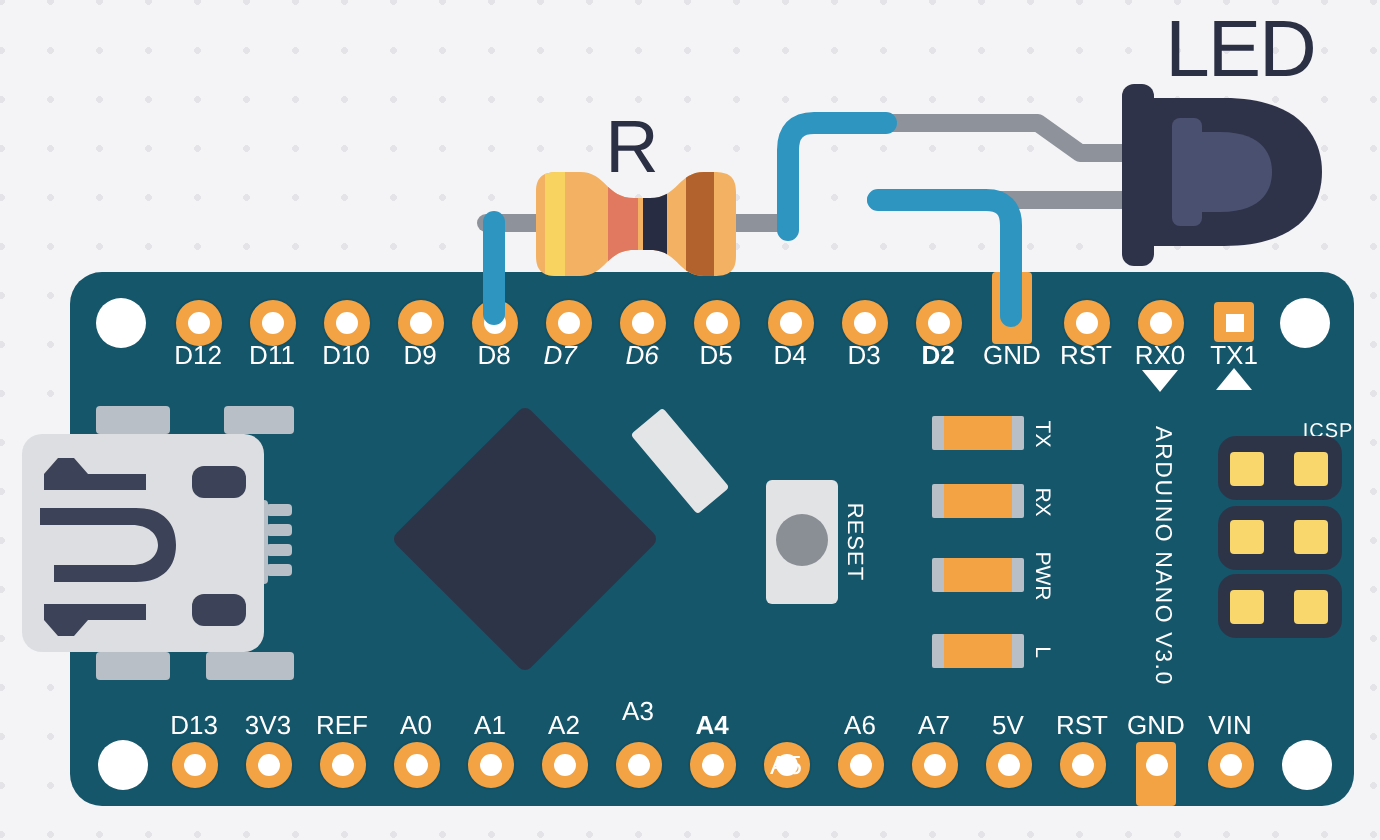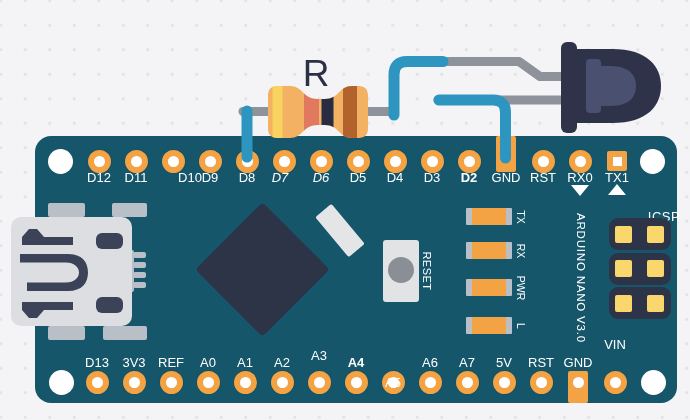--- a/index.html
+++ b/index.html
@@ -15,21 +15,21 @@
   .chip{position:absolute;left:215px;top:222px;width:95px;height:95px;background:var(--navy);border-radius:4px;transform:rotate(45deg);}
   .crystal{position:absolute;left:314px;top:220px;width:52px;height:21px;background:#e4e5e7;border-radius:2px;transform:rotate(50deg);}
   .reset-btn{position:absolute;left:383px;top:240px;width:36px;height:62px;background:var(--btn);border-radius:3px;}
   .reset-cap{position:absolute;left:388px;top:257px;width:26px;height:26px;border-radius:50%;background:var(--btncircle);}
   .vtext{position:absolute;white-space:nowrap;color:var(--label);transform:translate(-50%,-50%) rotate(90deg);}
   .ind{position:absolute;left:466px;width:46px;height:17px;display:flex;border-radius:1px;overflow:hidden;}
   .ind .cap{width:6px;background:var(--tab);}
   .ind .mid{flex:1;background:var(--orange);}
   .icsp-row{position:absolute;left:609px;width:62px;height:32px;background:var(--navy);border-radius:9px;}
   .icsp-pin{position:absolute;top:7.5px;width:17px;height:17px;background:var(--yellow);border-radius:2px;}
-  .icsp-label{position:absolute;left:664px;top:216px;transform:translate(-50%,-50%);color:var(--label);font-size:13px;letter-spacing:.5px;}
+  .icsp-label{position:absolute;left:664px;top:216px;transform:translate(-50%,-50%);color:var(--label);font-size:10px;letter-spacing:.5px;}
   .pin-ring{position:absolute;width:23px;height:23px;box-sizing:border-box;border-radius:50%;background:#fff;border:6px solid var(--orange);box-shadow:0 0 0 1px rgba(0,0,0,.06);}
   .pin-square{position:absolute;width:20px;height:20px;background:var(--orange);border-radius:2px;}
   .pin-square .inner{position:absolute;left:5.5px;top:5.5px;width:9px;height:9px;background:#fff;}
   .pin-pad{position:absolute;width:20px;background:var(--orange);border-radius:2px;}
   .pad-hole{position:absolute;width:11px;height:11px;border-radius:50%;background:#fff;}
   .plabel{position:absolute;transform:translateX(-50%);color:var(--label);font-size:13px;}
   .tri{position:absolute;width:0;height:0;border-left:9px solid transparent;border-right:9px solid transparent;}
   .tri.down{border-top:11px solid #fff;}
   .tri.up{border-bottom:11px solid #fff;}
   .comp-label{position:absolute;transform:translateX(-50%);color:var(--navytext);z-index:6;}
@@ -106,21 +106,21 @@
   <div class="hole" style="left:639.5px;top:149px;"></div>
   <div class="hole" style="left:48.5px;top:369.5px;"></div>
   <div class="hole" style="left:640.5px;top:369.5px;"></div>
 
   <div id="pins">
       <div class="pin-ring" style="left:87.5px;top:149.5px;"></div>
       <div class="plabel" style="left:99px;top:170px;">D12</div>
       <div class="pin-ring" style="left:124.5px;top:149.5px;"></div>
       <div class="plabel" style="left:136px;top:170px;">D11</div>
       <div class="pin-ring" style="left:161.5px;top:149.5px;"></div>
-      <div class="plabel" style="left:190px;top:170px;">D10</div>
+      <div class="plabel" style="left:173px;top:170px;">D10</div>
       <div class="pin-ring" style="left:198.5px;top:149.5px;"></div>
       <div class="plabel" style="left:210px;top:170px;">D9</div>
       <div class="pin-ring" style="left:235.5px;top:149.5px;"></div>
       <div class="plabel" style="left:247px;top:170px;">D8</div>
       <div class="pin-ring" style="left:272.5px;top:149.5px;"></div>
       <div class="plabel" style="left:280px;top:170px;font-style:italic;">D7</div>
       <div class="pin-ring" style="left:309.5px;top:149.5px;"></div>
       <div class="plabel" style="left:321px;top:170px;font-style:italic;">D6</div>
       <div class="pin-ring" style="left:346.5px;top:149.5px;"></div>
       <div class="plabel" style="left:358px;top:170px;">D5</div>
@@ -165,21 +165,21 @@
       <div class="pin-ring" style="left:455.5px;top:370.5px;"></div>
       <div class="plabel" style="left:467px;top:355px;">A7</div>
       <div class="pin-ring" style="left:492.5px;top:370.5px;"></div>
       <div class="plabel" style="left:504px;top:355px;">5V</div>
       <div class="pin-ring" style="left:529.5px;top:370.5px;"></div>
       <div class="plabel" style="left:541px;top:355px;">RST</div>
       <div class="pin-pad" style="left:568px;top:371px;height:32px;"></div>
       <div class="pad-hole" style="left:572.5px;top:376.5px;"></div>
       <div class="plabel" style="left:578px;top:355px;">GND</div>
       <div class="pin-ring" style="left:603.5px;top:370.5px;"></div>
-      <div class="plabel" style="left:615px;top:337px;text-align:right;">VIN</div>
+      <div class="plabel" style="left:615px;top:355px;text-align:right;">VIN</div>
     </div>
 
   <svg id="overlay" width="690" height="420" viewBox="0 0 690 420">
     <defs>
       <clipPath id="rclip">
         <path d="M268,96 C268,88 272,86 279,86 L290,86 C303,86 303,99 317,99 L325,99 C339,99 339,86 352,86 L357,86 C364,86 368,88 368,96 L368,128 C368,136 364,138 357,138 L352,138 C339,138 339,125 325,125 L317,125 C303,125 303,138 290,138 L279,138 C272,138 268,136 268,128 Z"></path>
       </clipPath>
     </defs>
 
     <g fill="var(--usbdetail)">
@@ -215,13 +215,14 @@
 
     <g>
       <rect x="561" y="42" width="16" height="91" rx="6" fill="var(--ledbody)"></rect>
       <path d="M574,49 L612,49 C648,49 661,67 661,86 C661,105 648,123 612,123 L574,123 Z" fill="var(--ledbody)"></path>
       <rect x="586" y="59" width="15" height="54" rx="4" fill="var(--ledinner)"></rect>
       <path d="M598,66 L610,66 C633,66 636,79 636,86 C636,93 633,106 610,106 L598,106 Z" fill="var(--ledinner)"></path>
     </g>
   </svg>
 
   <div class="comp-label" style="left:316px;top:53px;font-size:37px;">R</div>
+  <div class="comp-label" style="left:620px;top:3px;font-size:40px;letter-spacing:-1px;">LED</div>
 </div>
 
 </body></html>

